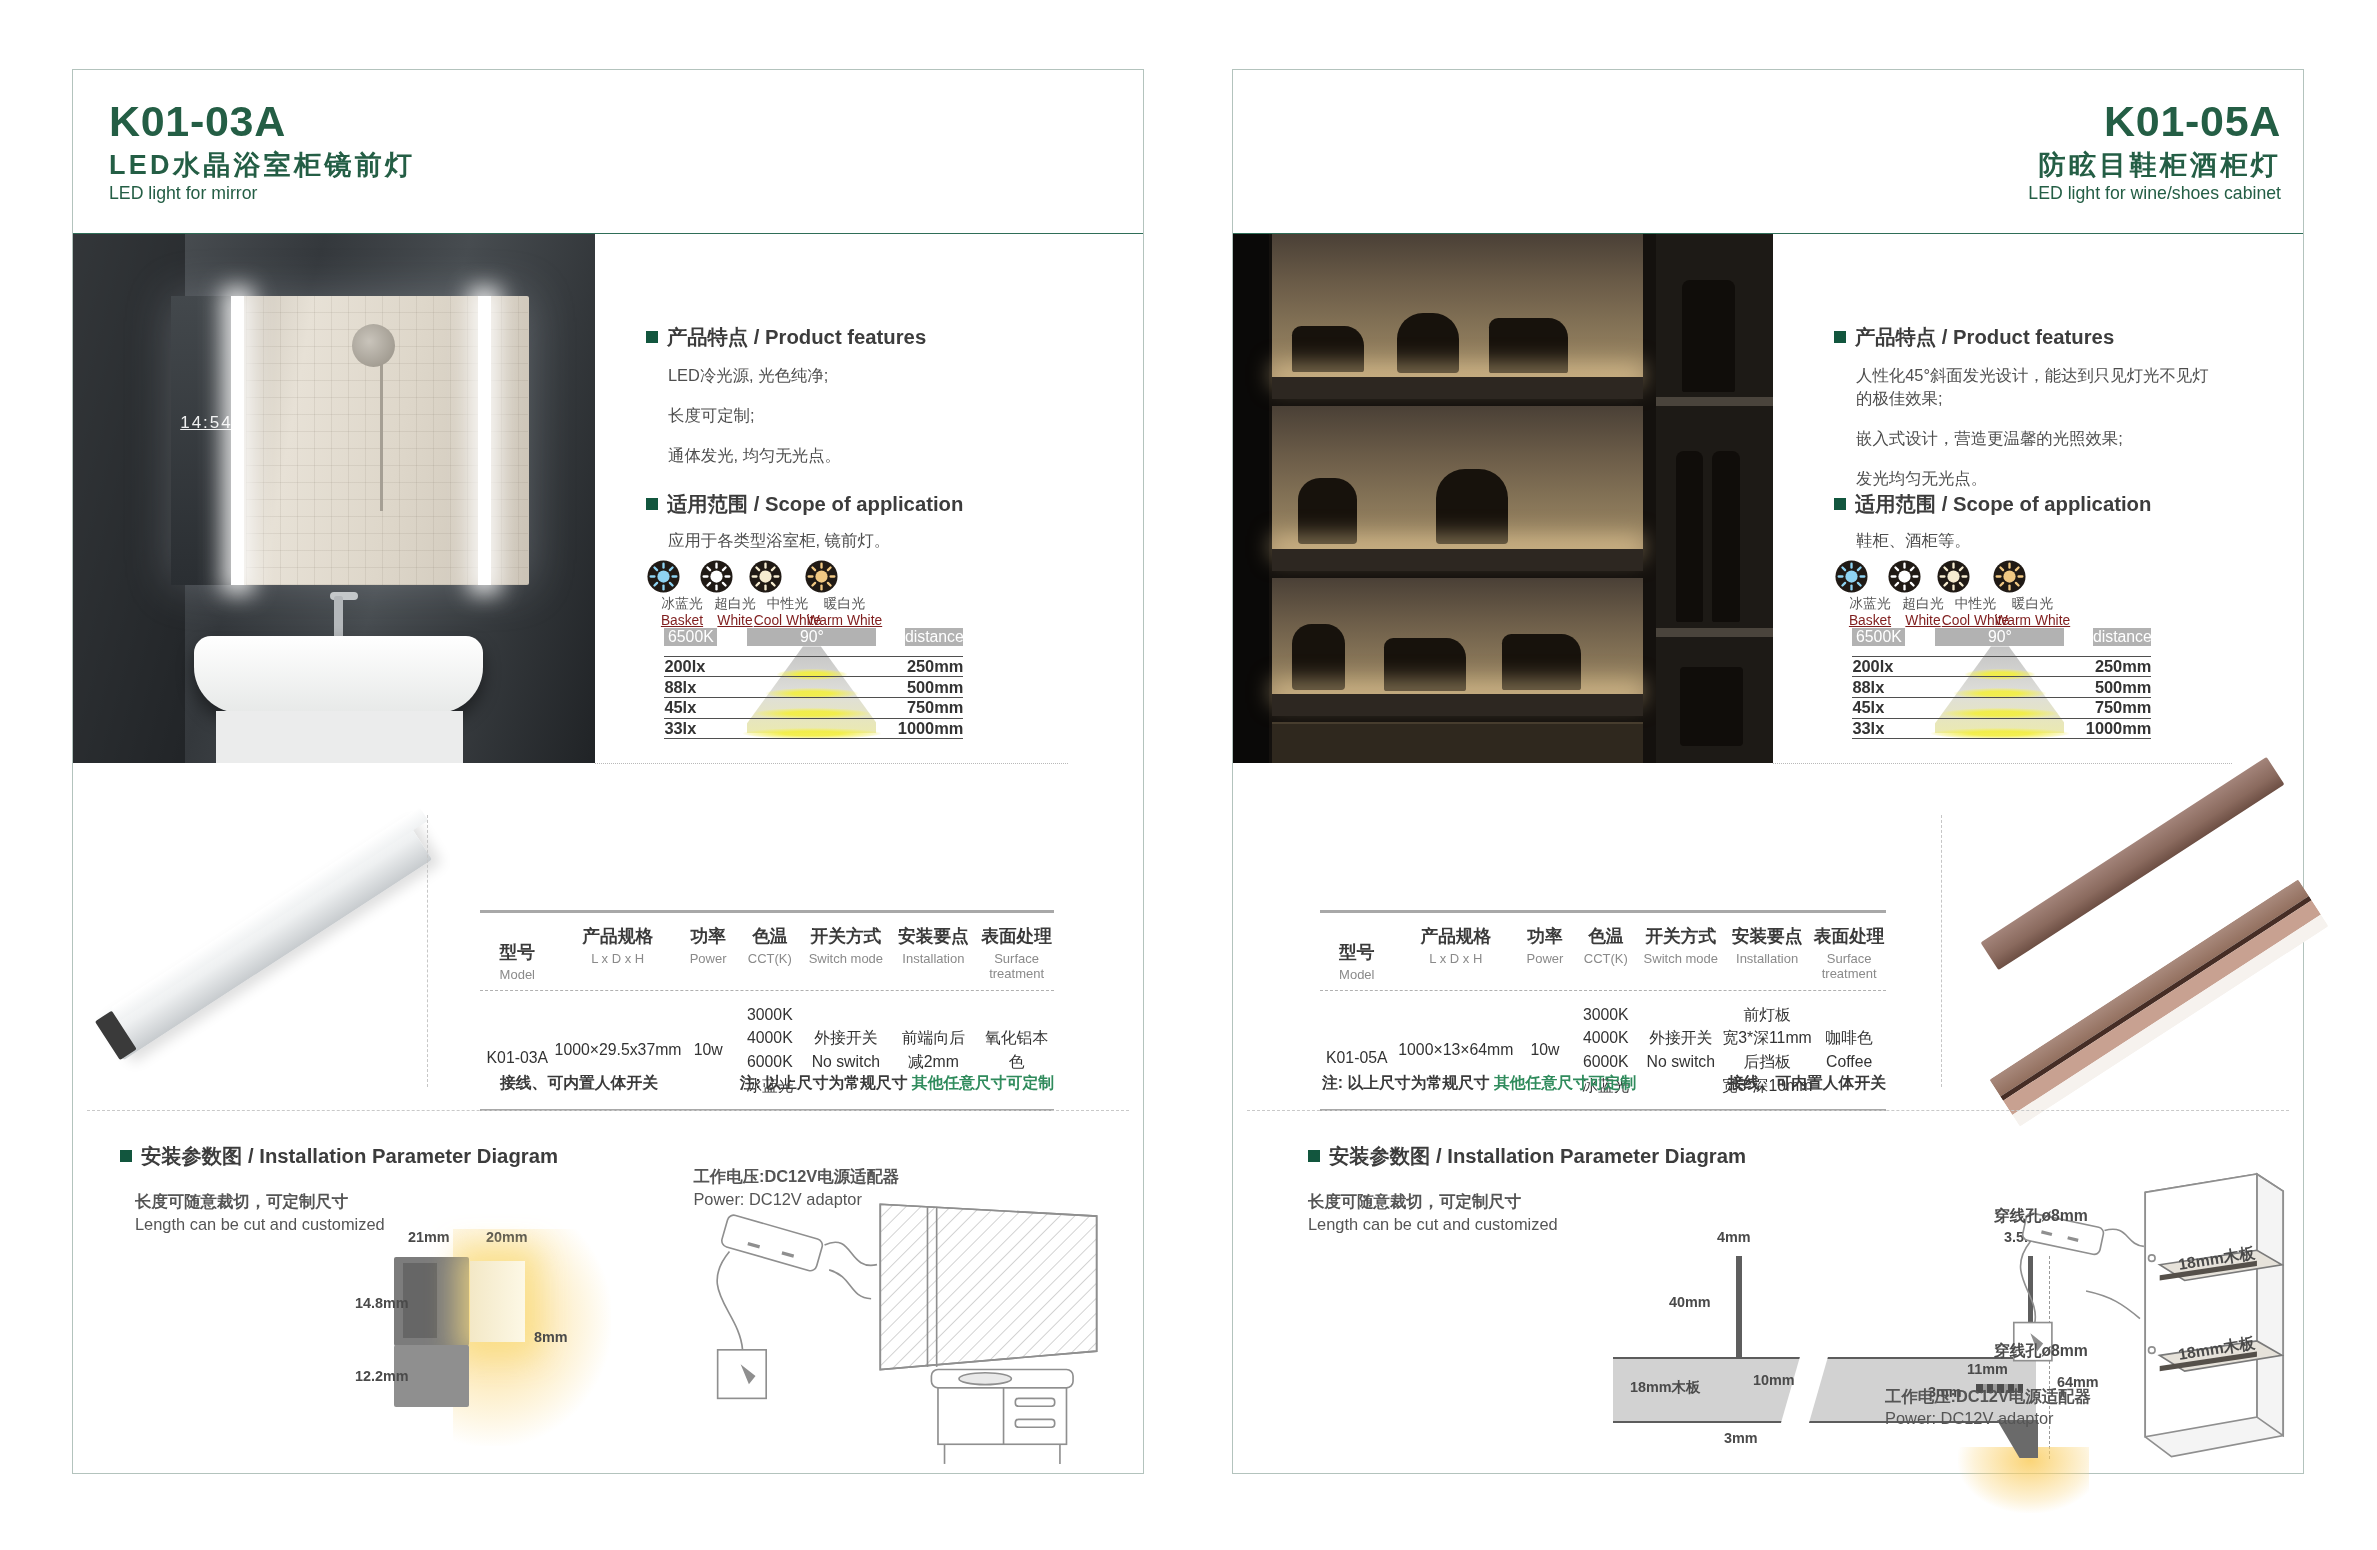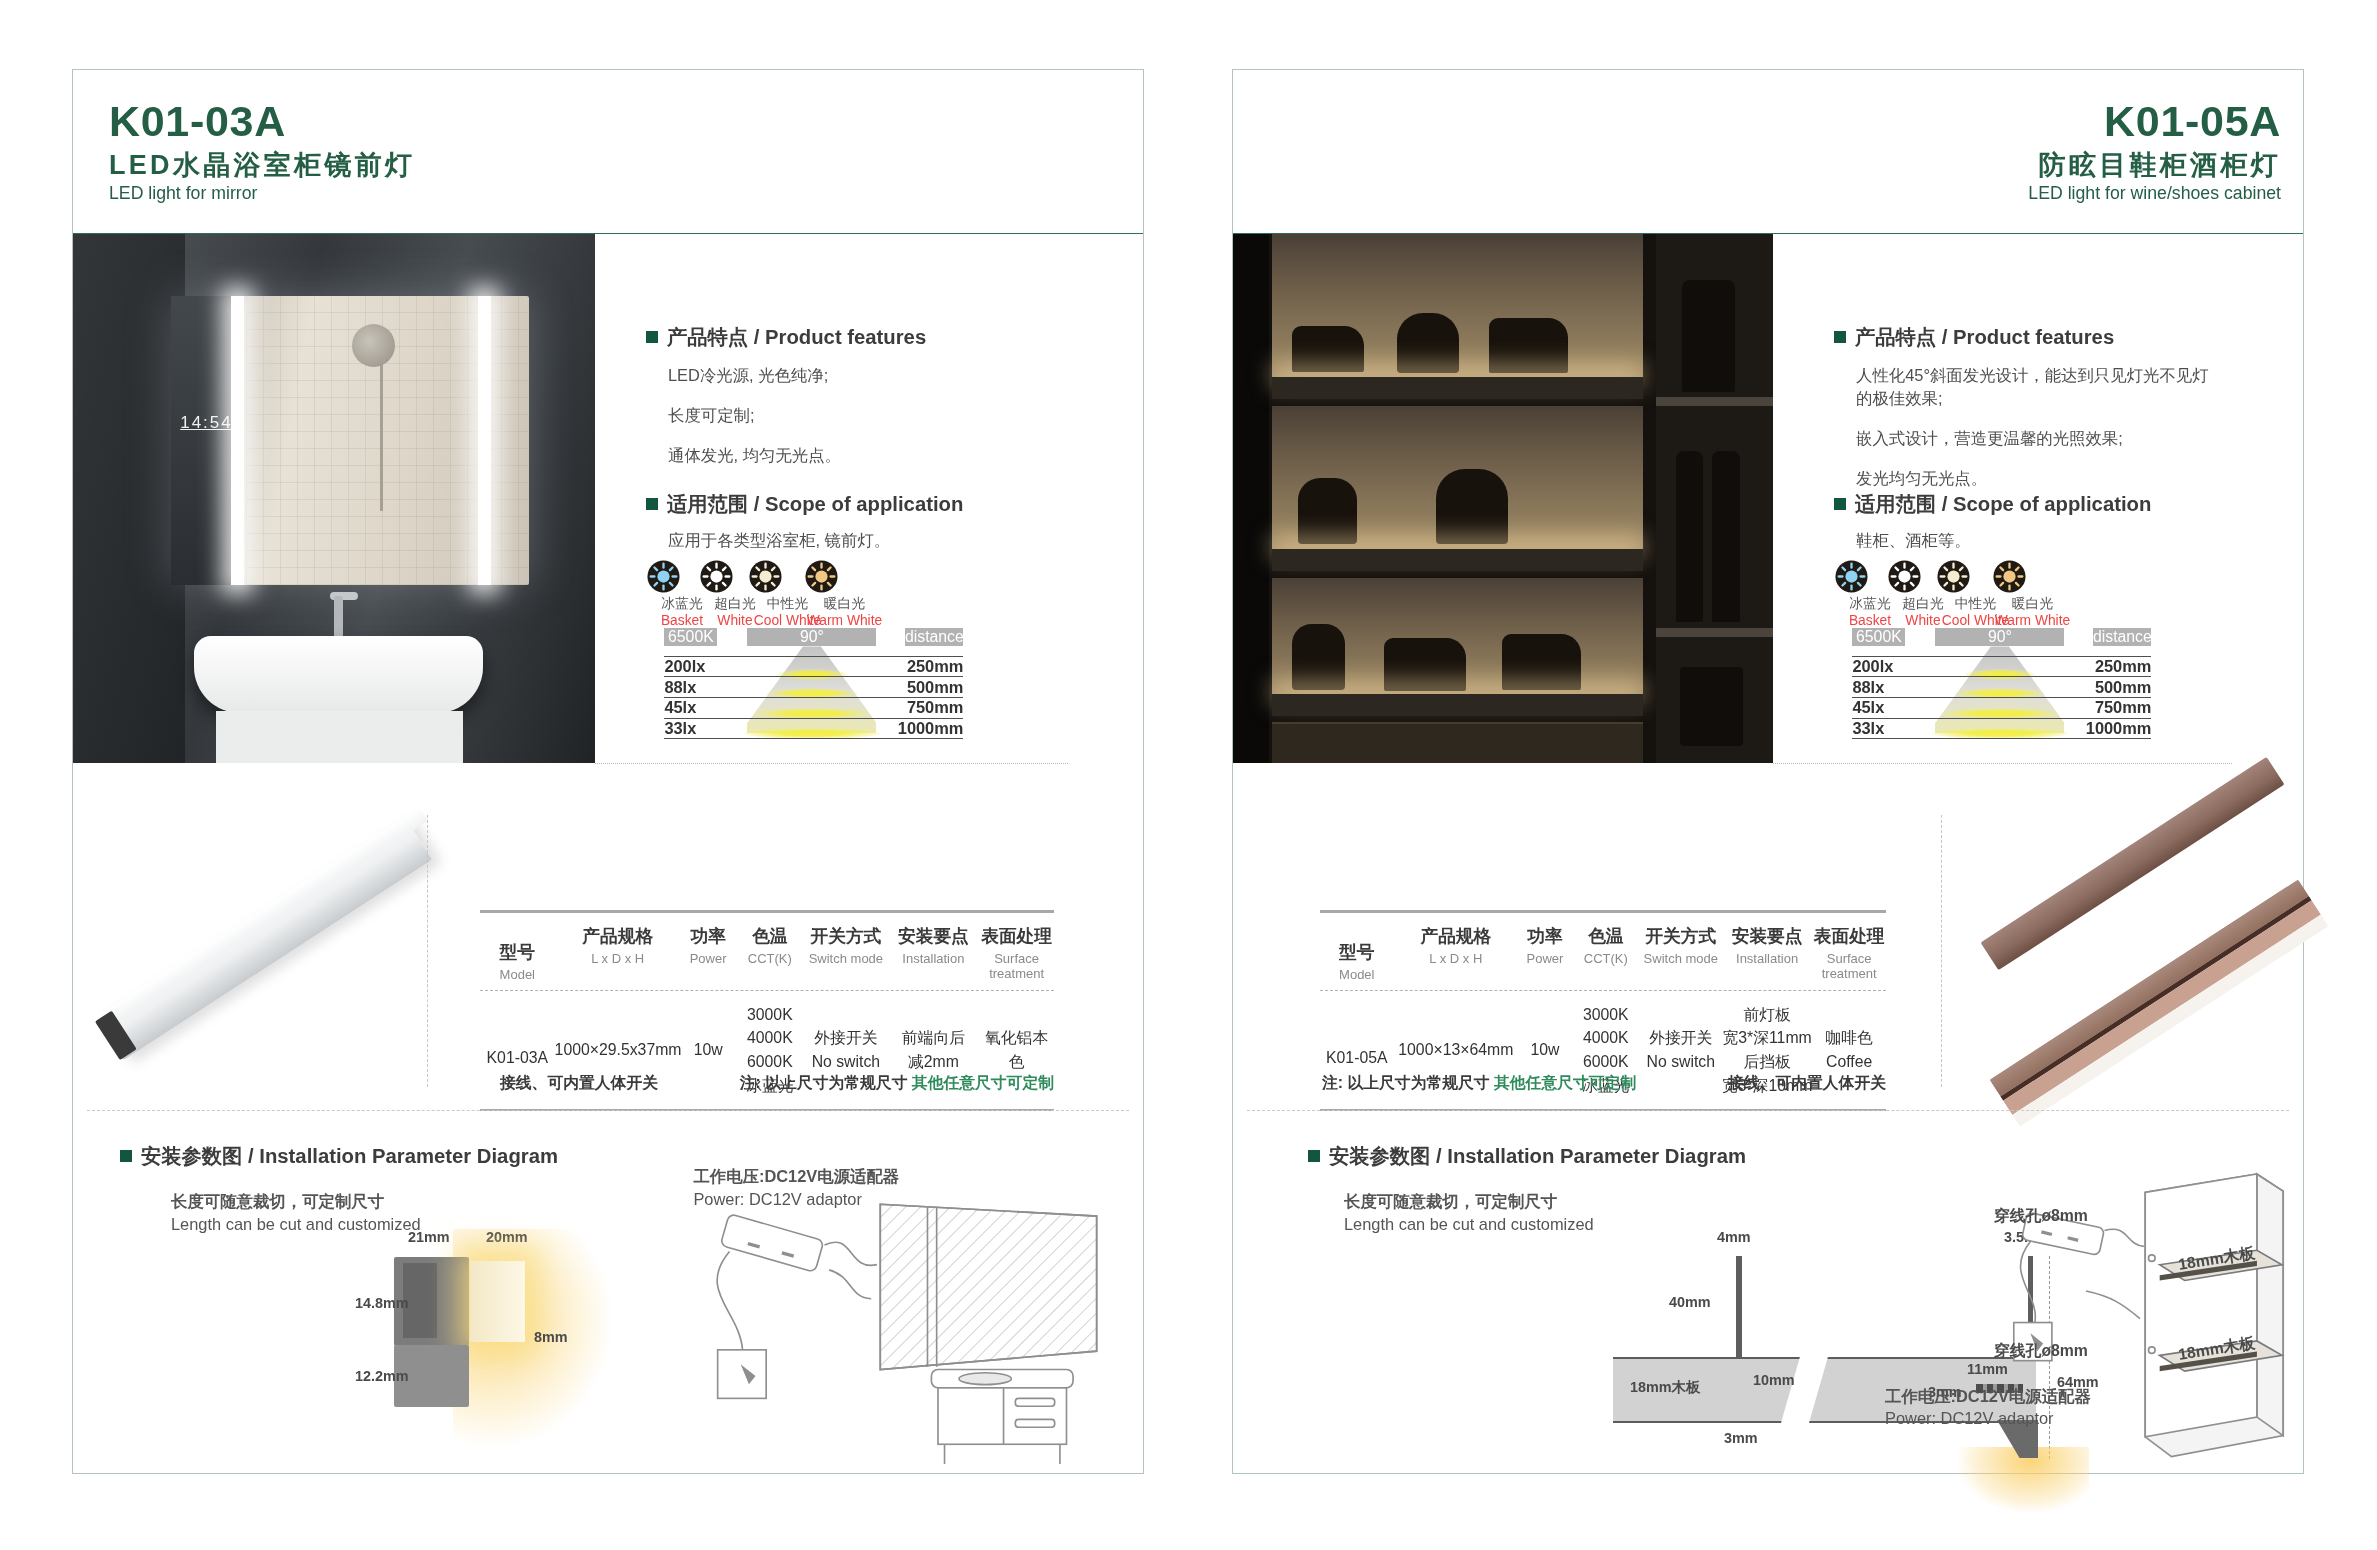--- a/index.html
+++ b/index.html
@@ -52,21 +52,21 @@
   .sec-h{display:flex;align-items:center;gap:9.2px;font-size:20.3px;font-weight:700;color:#3c3c3c;}
   .sq{width:11.8px;height:11.8px;background:#12563e;flex:0 0 auto;}
   .h-feat{position:absolute;left:0;top:0;}
   .feat-list{position:absolute;left:22px;top:41px;width:407px;font-size:16.4px;color:#4e4e4e;}
   .feat-list .f{margin-bottom:17px;line-height:1.4;}
   .h-scope{position:absolute;left:0;top:167px;}
   .scope-text{position:absolute;left:22px;top:207px;font-size:16.4px;color:#4e4e4e;}
   .icons{position:absolute;left:0;top:236px;height:72px;}
   .icon{position:absolute;text-align:center;}
   .icon .cn{font-size:13.8px;color:#555;margin-top:1.3px;}
-  .icon .en{font-size:13.8px;color:#ef4444;}
+  .icon .en{font-size:13.8px;color:#7f1d1d;text-decoration:underline;}
   .ptable{position:absolute;left:18.4px;top:305px;width:299px;height:112px;}
   .pbar{position:absolute;top:0;height:18.4px;background:#b2b2b2;color:#fff;font-size:15.8px;display:flex;align-items:center;justify-content:center;z-index:3;}
   .pb1{left:0;width:53px;} .pb2{left:83px;width:129px;} .pb3{left:241px;width:58px;}
   .cone{position:absolute;left:83px;top:18.4px;width:129px;height:87px;clip-path:polygon(43% 0,57% 0,106% 100%,-6% 100%);background:linear-gradient(180deg,rgba(185,185,185,.85),rgba(205,205,198,.65) 55%,rgba(228,226,150,.75));z-index:0;}
   .glowband{position:absolute;height:10.5px;z-index:1;background:radial-gradient(ellipse at center,rgba(242,238,70,.95) 0 30%,rgba(242,238,120,.35) 65%,transparent 72%);}
   .prows{position:absolute;left:0;top:27.6px;width:100%;border-top:1.3px solid #4f4f4f;z-index:2;}
   .prow{display:flex;justify-content:space-between;align-items:center;height:19.7px;font-size:16.4px;font-weight:600;color:#333;border-bottom:1.3px solid #4f4f4f;}
   
   .prod{position:absolute;top:738px;height:282px;}
   #card-left .prod{left:16.4px;width:309px;}
@@ -96,21 +96,21 @@
   #card-left .note-wire{left:427px;}
   #card-right .note-wire{left:87px;width:566px;text-align:right;}
   .note-size{position:absolute;top:1003px;font-size:15.8px;font-weight:700;color:#3a3a3a;}
   #card-left .note-size{left:407px;width:574px;text-align:right;}
   #card-right .note-size{left:89px;}
   .green{color:#2f8b5c;}
   .hdash{position:absolute;left:14.4px;right:14.4px;top:1040px;border-top:1.3px dashed #c9c9c9;}
   
   .h-install{position:absolute;top:1072px;}
   #card-left .h-install{left:47px;} #card-right .h-install{left:75px;}
-  .cutnote{position:absolute;font-size:16.4px;color:#555;margin-left:36px;}
+  .cutnote{position:absolute;font-size:16.4px;color:#555;}
   .cut-cn{top:1121px;font-weight:700;}
   .cut-en{top:1145px;}
   #card-left .cutnote{left:62px;} #card-right .cutnote{left:75px;}
   .dim{position:absolute;font-size:14.4px;font-weight:600;color:#4a4a4a;white-space:nowrap;}
   
   .xsecL{position:absolute;left:282px;top:1159px;width:249px;height:230px;}
   .xglowL{position:absolute;left:98px;top:0px;width:158px;height:217px;background:radial-gradient(ellipse at 25% 42%,rgba(250,210,110,.8),rgba(250,220,140,.25) 55%,transparent 72%);}
   .xprofile{position:absolute;left:39px;top:27.6px;width:75px;height:89px;background:#7c7c7c;border-radius:2px;}
   .xprofile-in{position:absolute;left:9.2px;top:6.6px;width:34px;height:75px;background:#666;}
   .xlight{position:absolute;left:115px;top:31.5px;width:55px;height:81px;background:linear-gradient(90deg,#f3e8c6,#fdf8e6);box-shadow:0 0 29px 13px rgba(250,222,130,.75);}

